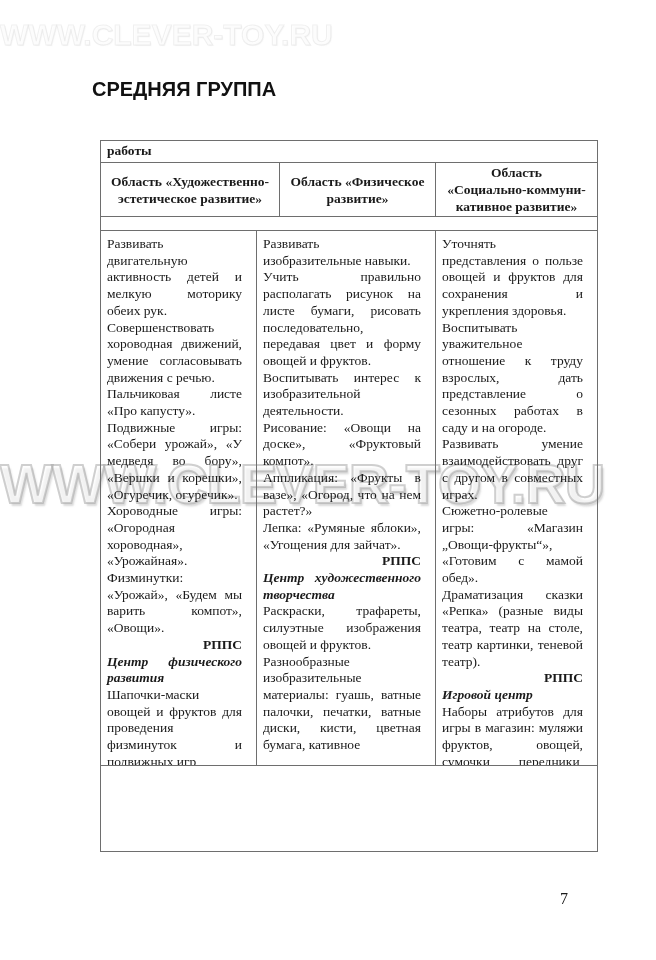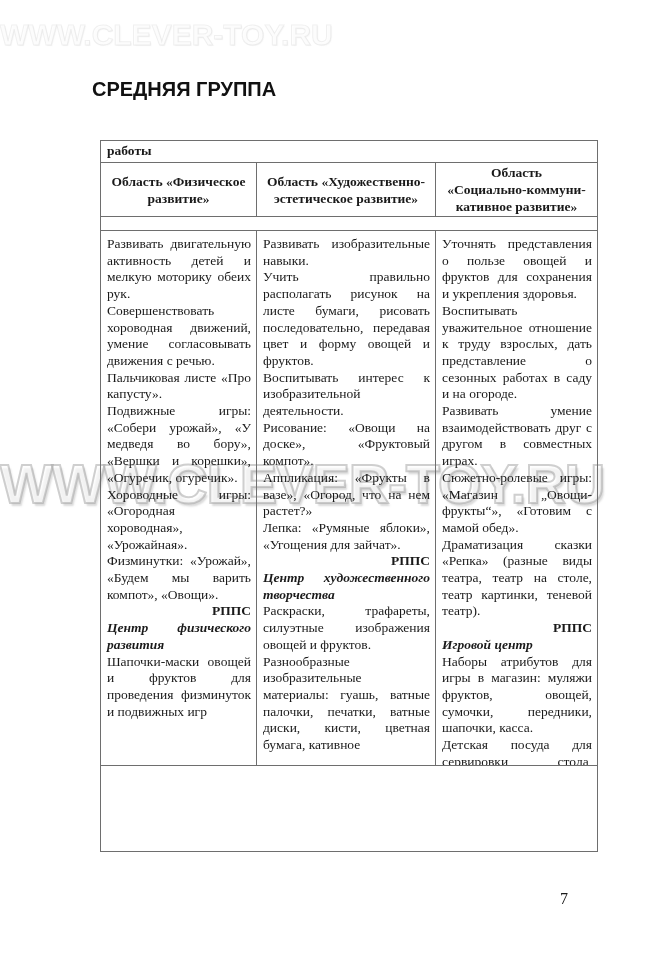--- a/index.html
+++ b/index.html
@@ -99,21 +99,21 @@
     justify-content: center;
     align-items: center;
     text-align: center;
     font-weight: 700;
     line-height: 17px;
     padding: 0 2px;
   }
   .head .hl { display: block; }
   .body {
     height: 534px;
-    padding: 5px 5px 0 6px;
+    padding: 5px 14px 0 6px;
     overflow: hidden;
   }
   .body p {
     margin: 0;
   }
   .just { text-align: justify; }
   .rpps { font-weight: 700; text-align: right; }
   .center-name { font-weight: 700; font-style: italic; text-align: justify; }
   
   .page-number {
@@ -134,27 +134,27 @@
 
   <h1 class="title">СРЕДНЯЯ ГРУППА</h1>
 
   <div class="doc-table">
 
     <div class="row-span row-raboty">
       <span>работы</span>
     </div>
 
     <div class="row-headers">
+      <div class="cell head c2">
+        <span class="hl">Область «Художественно-</span>
+        <span class="hl">эстетическое развитие»</span>
+      </div>
       <div class="cell head c1">
         <span class="hl">Область «Физическое</span>
         <span class="hl">развитие»</span>
-      </div>
-      <div class="cell head c2">
-        <span class="hl">Область «Художественно-</span>
-        <span class="hl">эстетическое развитие»</span>
       </div>
       <div class="cell head c3">
         <span class="hl">Область</span>
         <span class="hl">«Социально-коммуни-</span>
         <span class="hl">кативное развитие»</span>
       </div>
     </div>
 
     <div class="row-span row-gap"></div>
 

